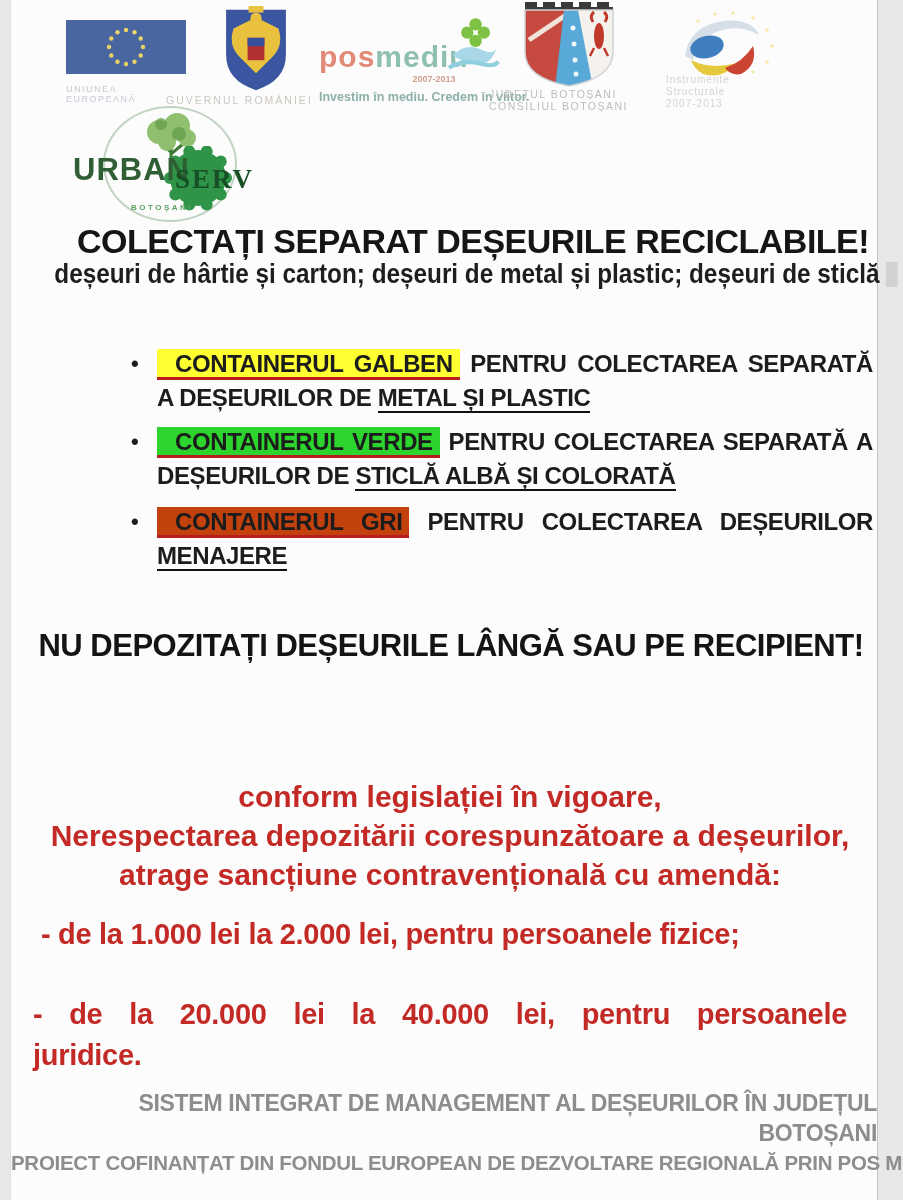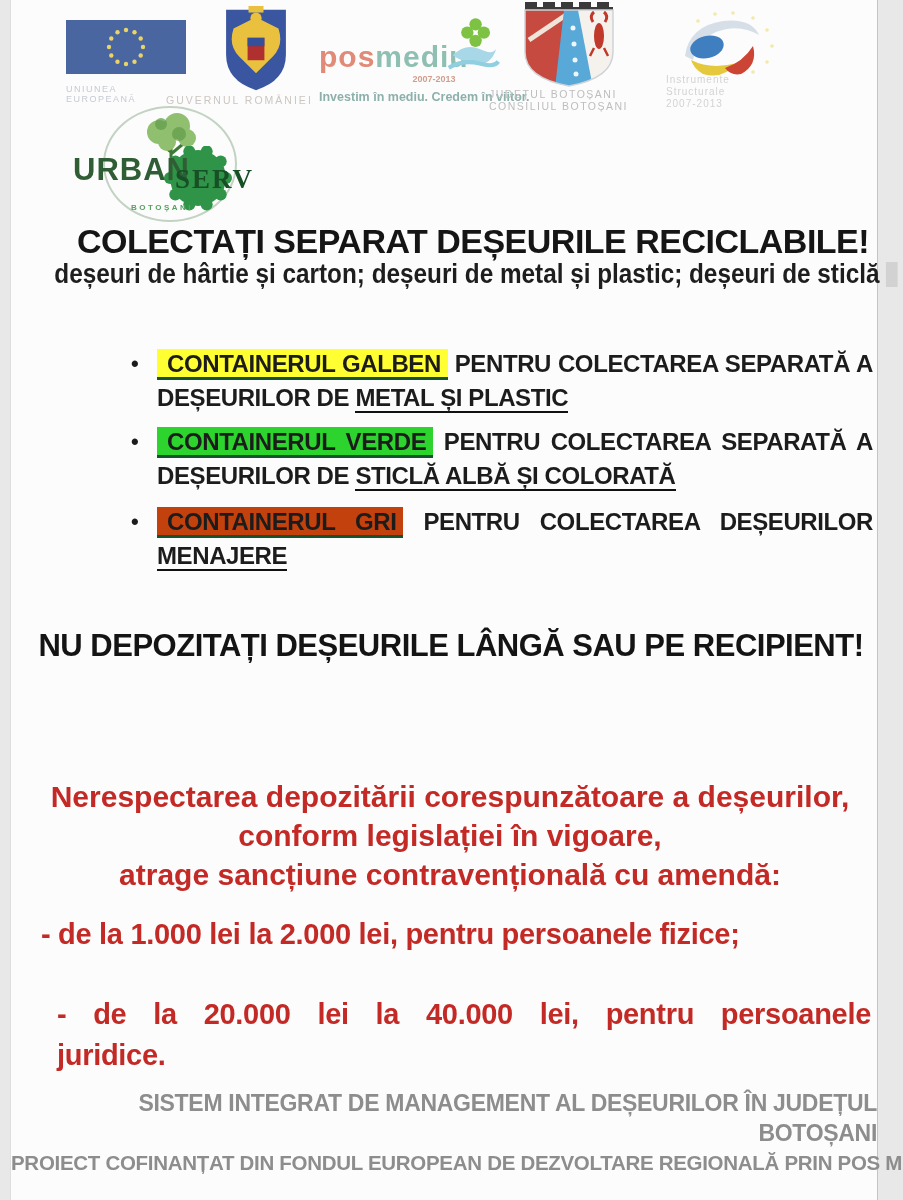--- a/index.html
+++ b/index.html
@@ -39,21 +39,21 @@
     transform:scaleX(.9);transform-origin:50% 50%;white-space:nowrap;
   }
   .gray-mark{display:inline-block;width:13px;height:25px;background:#d2d2d2;margin-left:7px;vertical-align:-4px;}
   .bullets{width:742px;}
   .bullet-item{
     position:relative;padding-left:26px;margin-bottom:10px;
     font-size:24px;font-weight:700;color:#1c1c1c;line-height:34px;
     text-align:justify;letter-spacing:-0.4px;
   }
   .bullet-dot{position:absolute;left:0;top:0;font-size:22px;}
-  .hl{padding:1px 7px 0 10px;border-bottom:3px solid #14532d;}
+  .hl{padding:1px 7px 0 18px;border-bottom:3px solid #b91c1c;}
   .hl-yellow{background:#ffff31;}
   .hl-green{background:#2ed42e;}
   .hl-gray{background:#c2410c;}
   .ul-target{border-bottom:2.5px solid #111;}
   .warning{
     width:100%;text-align:center;padding-left:14px;box-sizing:border-box;
     font-size:31px;font-weight:800;letter-spacing:-0.5px;color:#141414;white-space:nowrap;
   }
   .red-intro{
     width:100%;text-align:center;padding-left:12px;box-sizing:border-box;
@@ -233,28 +233,28 @@
 
     <div class="bullet-item">
       <span class="bullet-dot">•</span><span class="hl hl-gray">CONTAINERUL GRI</span><span> PENTRU COLECTAREA DEȘEURILOR </span><span class="ul-target">MENAJERE</span>
     </div>
 
   </div>
 
   <div class="abs warning" style="top:628px;">NU DEPOZITAȚI DEȘEURILE LÂNGĂ SAU PE RECIPIENT!</div>
 
   <div class="abs red-intro" style="top:777px;">
+    <div>conform legislației în vigoare,</div>
     <div>Nerespectarea depozitării corespunzătoare a deșeurilor,</div>
-    <div>conform legislației în vigoare,</div>
     <div>atrage sancțiune contravențională cu amendă:</div>
   </div>
 
   <div class="abs fine1" style="left:30px;top:918px;">- de la 1.000 lei la 2.000 lei, pentru persoanele fizice;</div>
 
-  <div class="abs fine2" style="left:46px;top:994px;">
+  <div class="abs fine2" style="left:22px;top:994px;">
     <div class="fine2-l1">- de la 20.000 lei la 40.000 lei, pentru persoanele</div>
     <div>juridice.</div>
   </div>
 
   <div class="abs footer" style="top:1088px;">
     <div class="footer-l1">SISTEM INTEGRAT DE MANAGEMENT AL DEȘEURILOR ÎN JUDEȚUL</div>
     <div class="footer-l1">BOTOȘANI</div>
     <div class="footer-l2">PROIECT COFINANȚAT DIN FONDUL EUROPEAN DE DEZVOLTARE REGIONALĂ PRIN POS MEDIU</div>
   </div>
 

